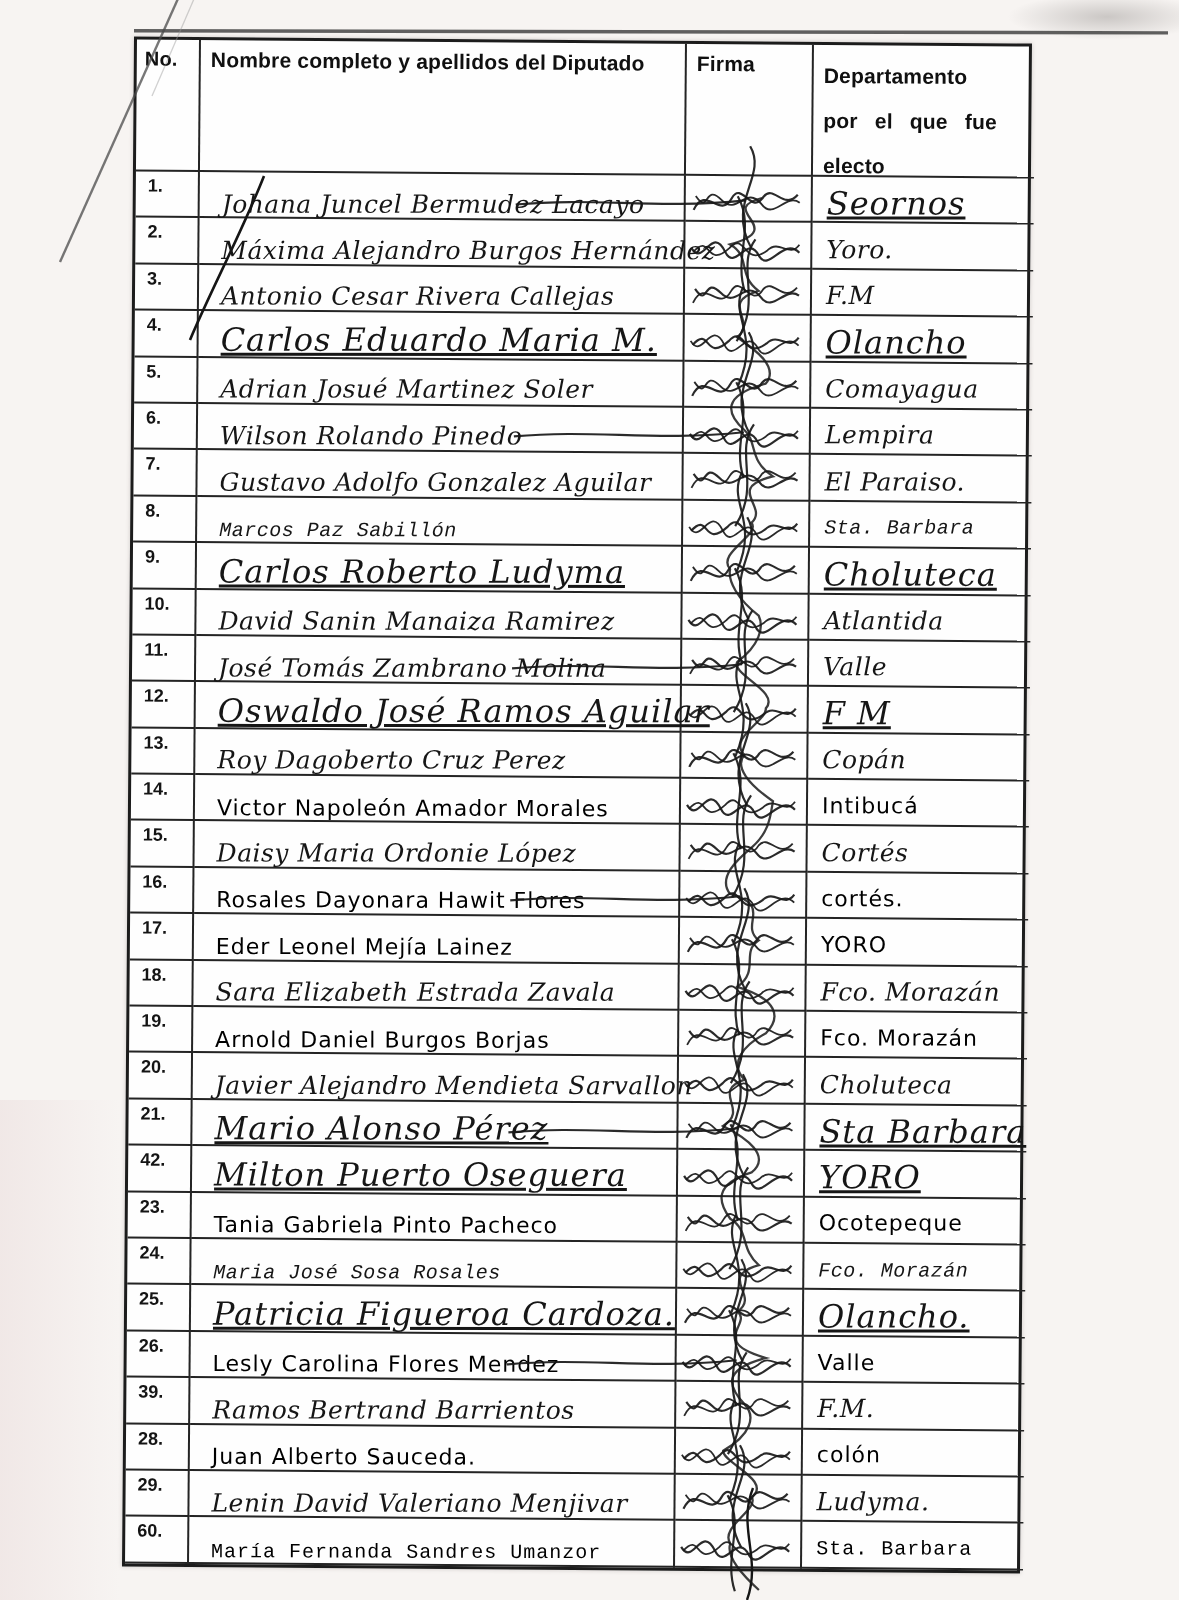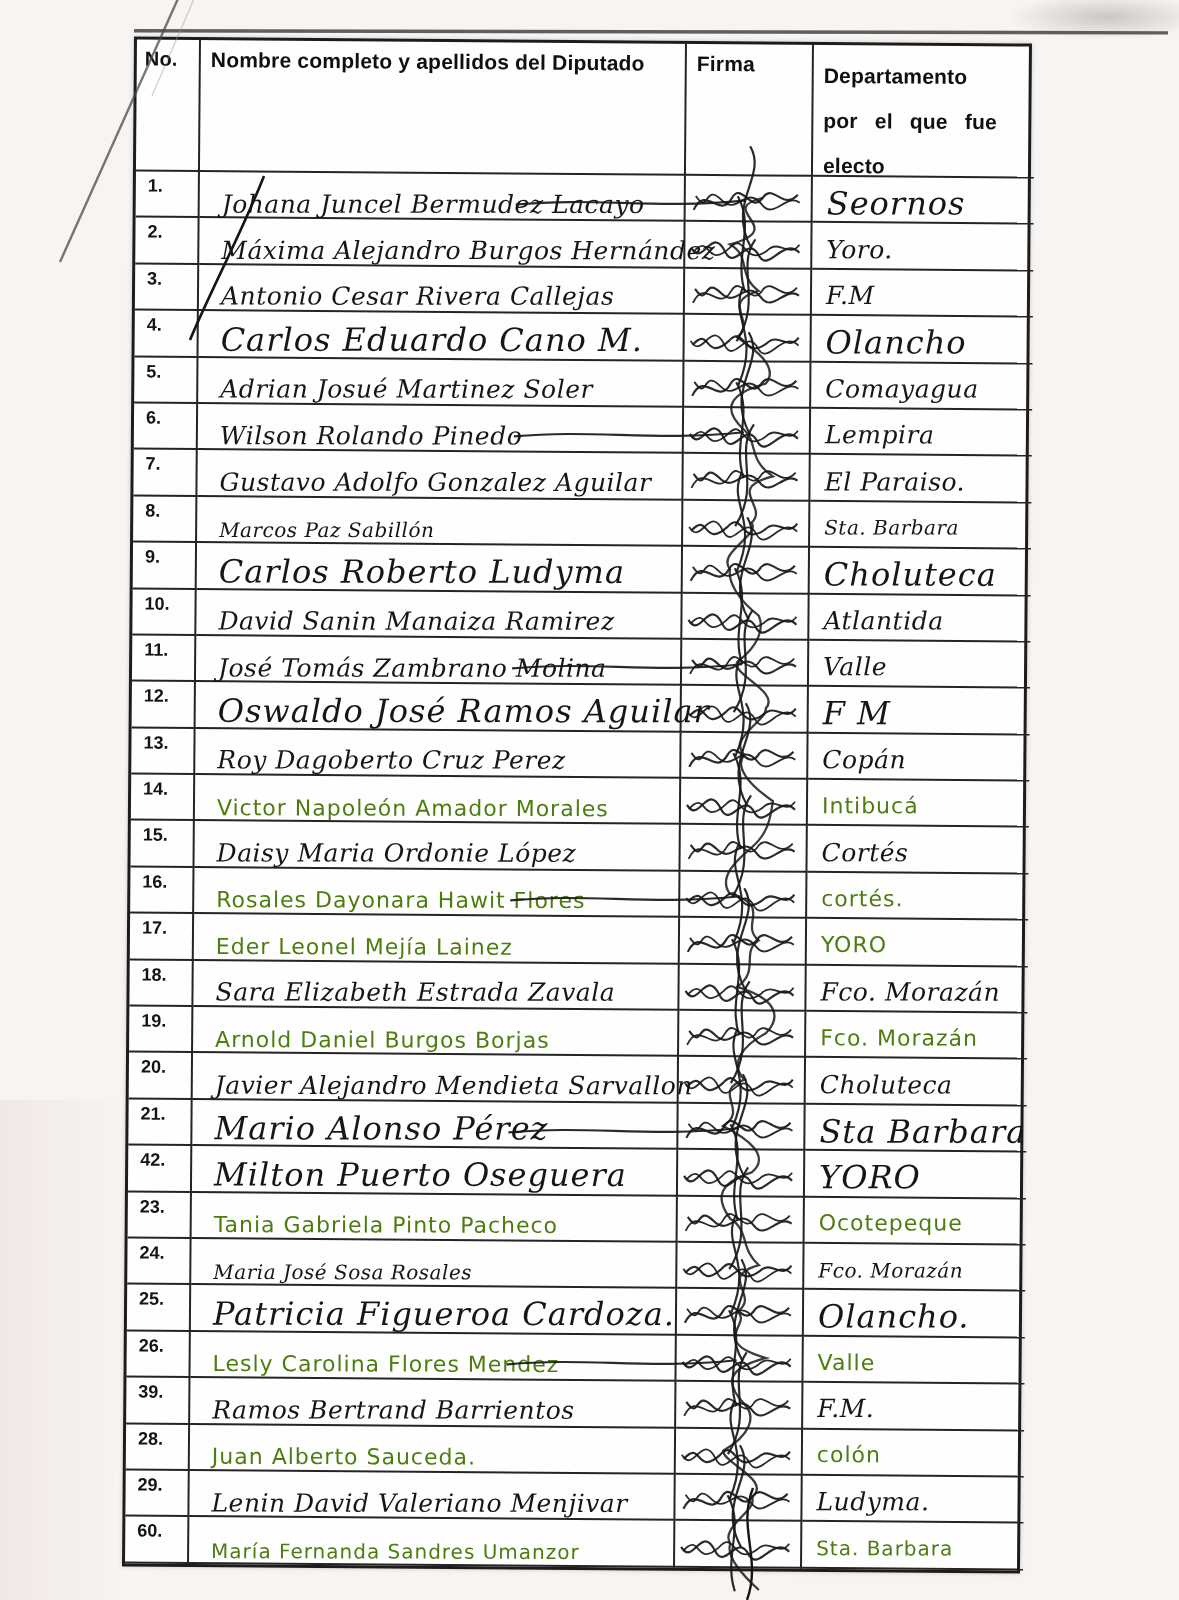--- a/index.html
+++ b/index.html
@@ -58,25 +58,25 @@
     white-space:nowrap;line-height:.95;
   }
   
   .hw{
     font-family:"DejaVu Serif", serif;
     font-style:italic;font-size:25px;color:#161616;
     letter-spacing:.5px;transform:rotate(-.4deg);
   }
   .hw-print{
     font-family:"DejaVu Sans", sans-serif;
-    font-style:normal;font-size:22px;color:#4d7c0f;
+    font-style:normal;font-size:22px;color:#000000;
     letter-spacing:1px;transform:rotate(-.3deg);
   }
-  .hw-big{font-size:32px;letter-spacing:1px;}
-  .hw-sm{font-size:20px;}
+  .hw-big{font-size:32px;letter-spacing:1px;text-decoration:underline;}
+  .hw-sm{font-size:20px;font-family:Liberation Mono, monospace;}
   
   .artifacts{
     position:absolute;inset:0;pointer-events:none;z-index:5;
   }
   .smudge{
     position:absolute;right:0;top:0;width:180px;height:42px;
     background:radial-gradient(ellipse at 60% 40%, rgba(120,115,112,.35), rgba(120,115,112,0) 65%);
     pointer-events:none;z-index:4;
   }
   .tint{
@@ -141,21 +141,21 @@
           <path d="M10,20 C24,40 18,6 36,24 C52,40 60,8 76,28 C88,44 100,16 114,26" fill="none" stroke="#181818" stroke-width="2.2" opacity="0.92"></path>
           <path d="M70,-30 C50,-2 78,30 52,72" fill="none" stroke="#181818" stroke-width="2.2" opacity="0.92"></path>
           <path d="M8,34 C20,8 34,44 46,22 C56,4 66,40 78,20 C88,8 98,34 112,18" fill="none" stroke="#181818" stroke-width="1.8" opacity="0.92"></path>
         </svg>
       </div>
       <div class="cell c-dep">
         <span class="hw">F.M</span>
       </div>
       <div class="cell c-no">4.</div>
       <div class="cell c-name">
-        <span class="hw hw-big">Carlos Eduardo Cano M.</span>
+        <span class="hw hw-big">Carlos Eduardo Maria M.</span>
       </div>
       <div class="cell c-firma">
         <svg width="127" height="46" viewBox="0 0 127 46">
           <path d="M8,30 C26,10 20,48 44,26 C60,8 58,46 82,28 C94,16 104,36 114,22" fill="none" stroke="#181818" stroke-width="2.2" opacity="0.92"></path>
           <path d="M58,-28 C44,2 76,18 54,70" fill="none" stroke="#181818" stroke-width="2.2" opacity="0.92"></path>
           <path d="M6,26 C18,46 26,2 40,30 C50,50 62,10 74,34 C84,50 98,14 114,30" fill="none" stroke="#181818" stroke-width="1.8" opacity="0.92"></path>
         </svg>
       </div>
       <div class="cell c-dep">
         <span class="hw hw-big">Olancho</span>

